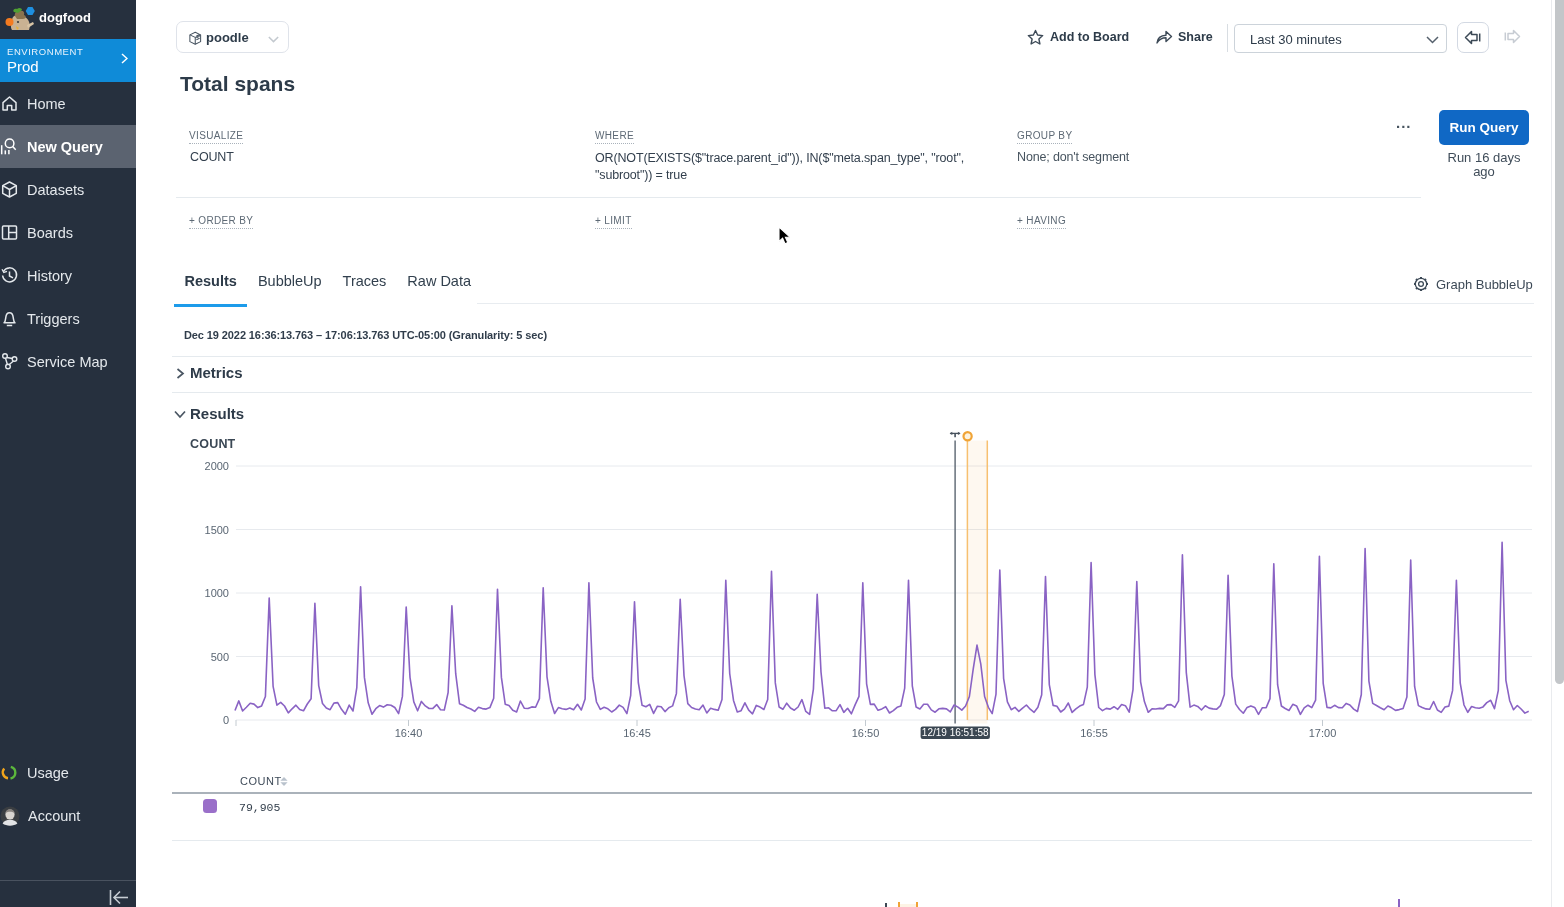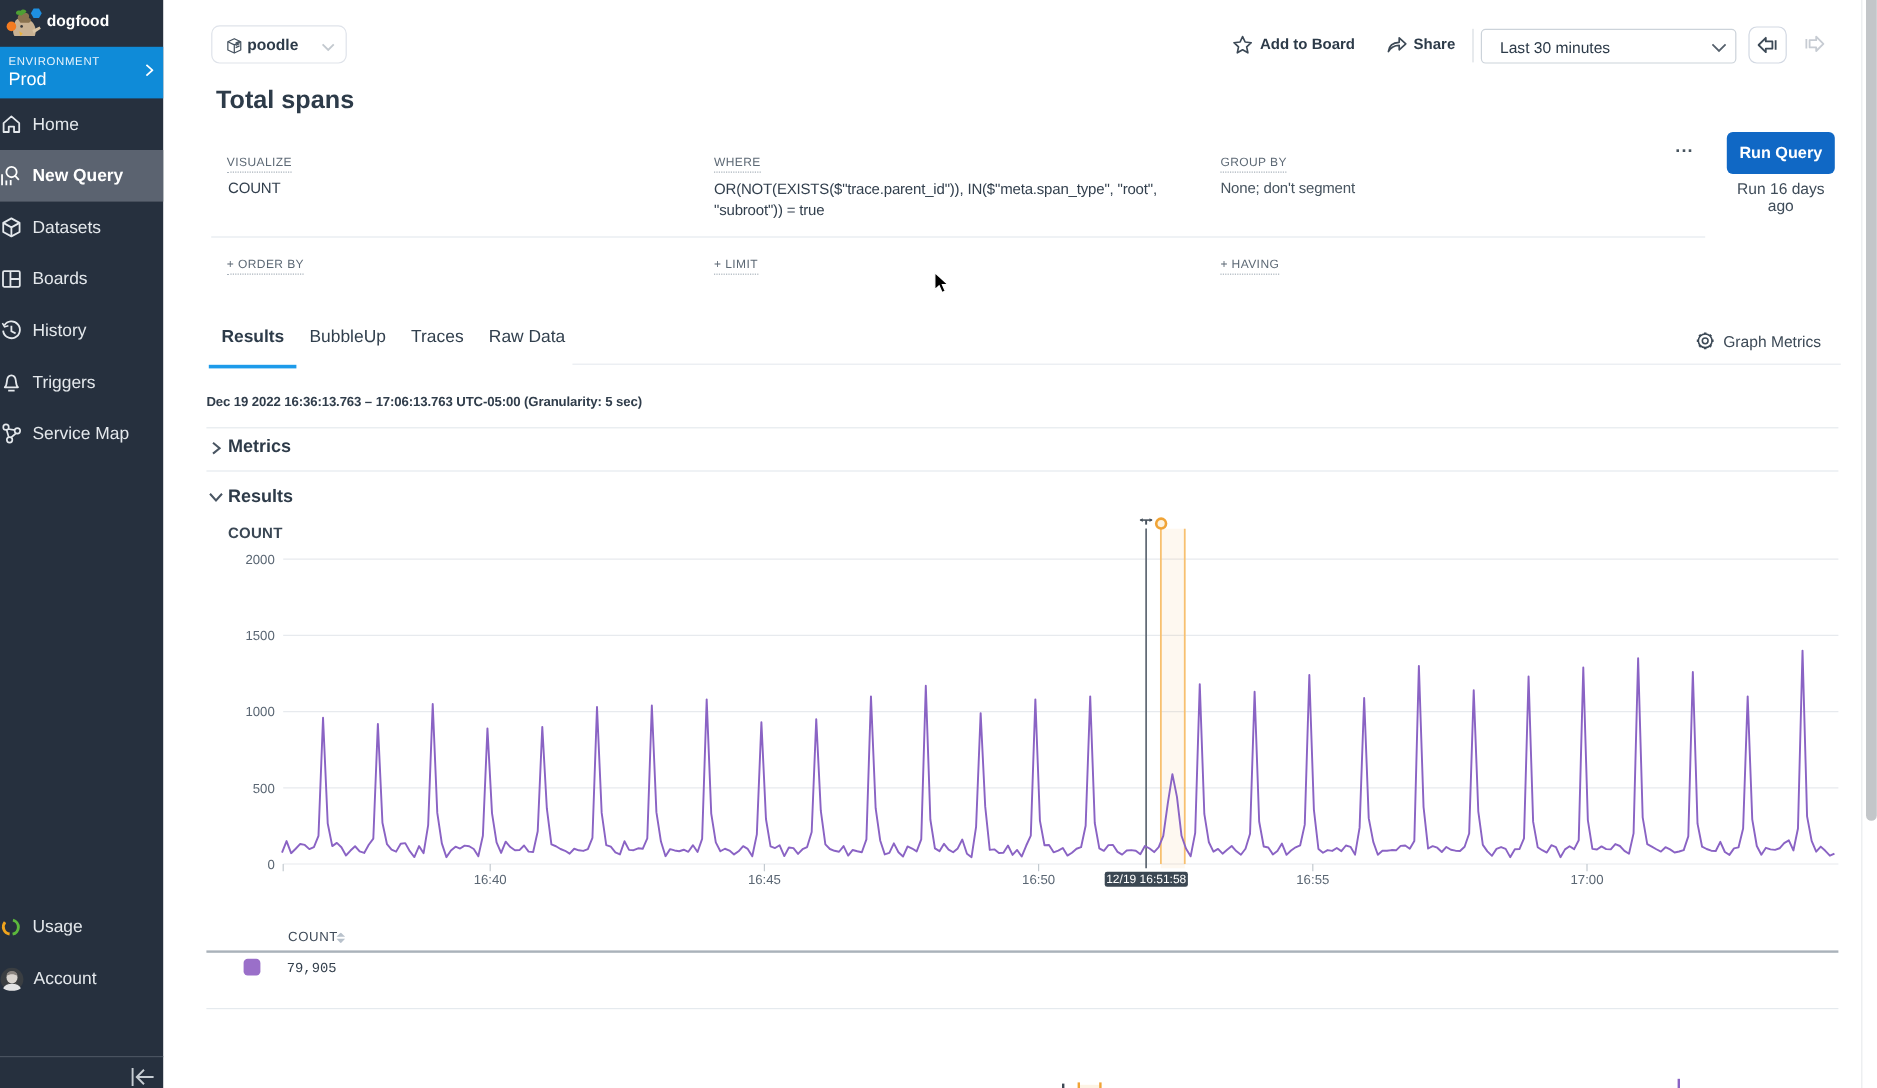--- a/index.html
+++ b/index.html
@@ -228,23 +228,23 @@
     <svg width="18" height="18" viewBox="0 0 18 18">
       <g stroke="#3c4956" fill="none">
         <circle cx="9" cy="9" r="5.7" stroke-width="1.3"></circle>
         <circle cx="9" cy="9" r="2.4" stroke-width="1.3"></circle>
         <g stroke-width="2.1">
           <path d="M9 2 L9 3.6 M9 14.4 L9 16 M2 9 L3.6 9 M14.4 9 L16 9 M4.05 4.05 L5.2 5.2 M12.8 12.8 L13.95 13.95 M13.95 4.05 L12.8 5.2 M5.2 12.8 L4.05 13.95"></path>
         </g>
       </g>
     </svg>
   </div>
-<div class="abs" style="left:1436px;top:276.5px;font-size:13px;color:#3c4956">Graph Metrics</div>
-
-<div class="abs" style="left:172px;top:329px;font-size:11px;font-weight:700;color:#303d4b;letter-spacing:-.1px">Dec 19 2022 16:36:13.763 – 17:06:13.763 UTC-05:00 (Granularity: 5 sec)</div>
+<div class="abs" style="left:1436px;top:276.5px;font-size:13px;color:#3c4956">Graph BubbleUp</div>
+
+<div class="abs" style="left:184px;top:329px;font-size:11px;font-weight:700;color:#303d4b;letter-spacing:-.1px">Dec 19 2022 16:36:13.763 – 17:06:13.763 UTC-05:00 (Granularity: 5 sec)</div>
 <div class="sep" style="left:172px;top:356px;width:1360px"></div>
 <div class="abs" style="left:175px;top:368px">
     <svg width="10" height="11" viewBox="0 0 10 11">
       <path d="M2.5 1 L8 5.5 L2.5 10" stroke="#4a5663" stroke-width="1.7" fill="none"></path>
     </svg>
   </div>
 <div class="abs secttl" style="left:190px;top:364px">Metrics</div>
 <div class="sep" style="left:172px;top:392px;width:1360px"></div>
 <div class="abs" style="left:174px;top:410px">
     <svg width="12" height="9" viewBox="0 0 12 9">

